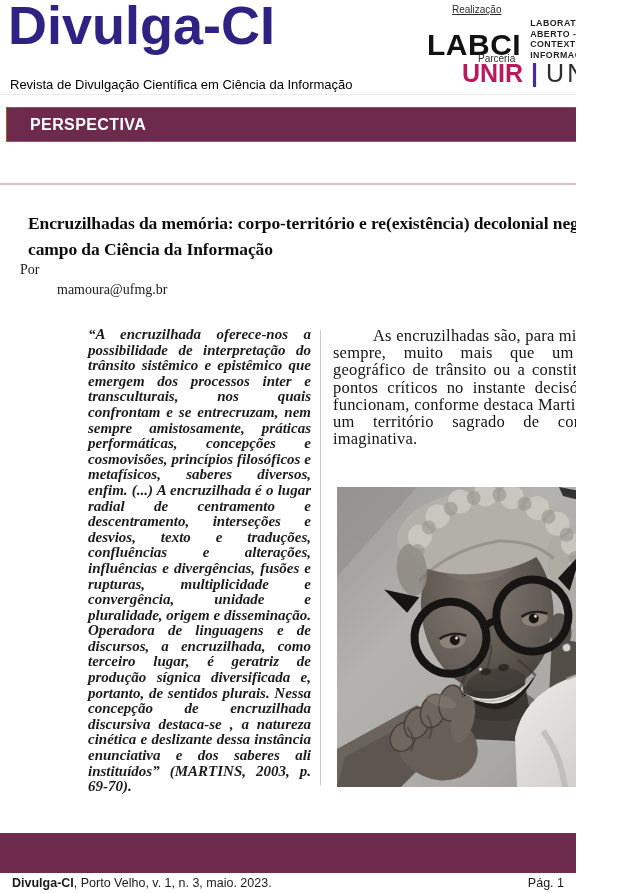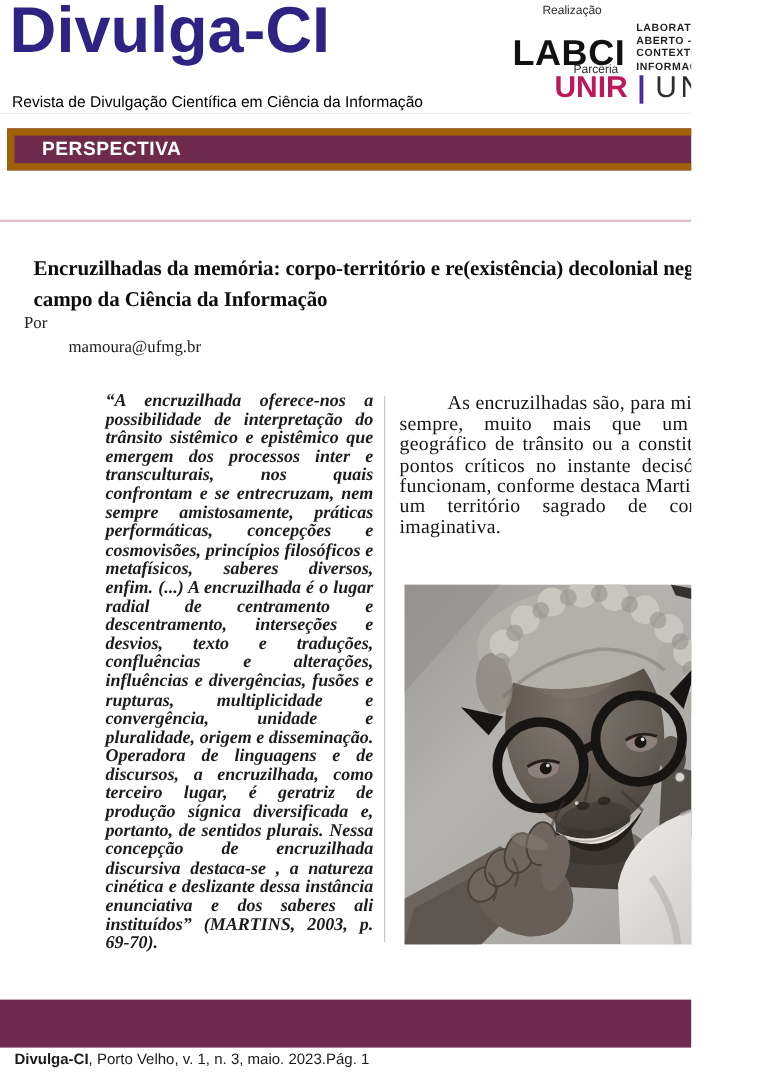--- a/index.html
+++ b/index.html
@@ -7,35 +7,35 @@
     position:relative;width:576px;height:893px;background:#ffffff;overflow:hidden;
     font-family:"Liberation Sans","DejaVu Sans",sans-serif;color:#111;
   }
   
   .logo{
     position:absolute;left:8px;top:-4px;
     font-size:54px;font-weight:800;letter-spacing:0px;line-height:1.1;
     color:#2e2383;
   }
   .subtitle{position:absolute;left:10px;top:77px;font-size:13px;color:#000000;}
-  .realizacao-label{position:absolute;left:452px;top:4px;font-size:10px;color:#2b2b2b;}
+  .realizacao-label{position:absolute;left:452px;top:4px;font-size:10px;color:#2b2b2b;text-decoration:underline;}
   .labci-row{position:absolute;left:427px;top:14px;display:flex;align-items:flex-start;}
   .labci-name{font-size:30px;font-weight:800;letter-spacing:.5px;color:#121212;line-height:1;margin-top:16px;}
   .labci-desc{margin-left:9px;padding-top:4px;font-size:8.8px;line-height:10.5px;
     letter-spacing:.5px;font-weight:600;color:#1f1f1f;}
   .parceria-label{position:absolute;left:478px;top:53px;font-size:10px;color:#2b2b2b;}
   .unir-row{position:absolute;left:462px;top:61px;display:flex;align-items:center;line-height:1;}
   .unir-1{font-size:25px;font-weight:800;color:#be185d;}
   .unir-sep{font-size:25px;font-weight:700;margin:0 8px;color:#4a2d9c;}
   .unir-2{font-size:25px;font-weight:300;letter-spacing:3px;color:#2e2e2e;}
   .header-hairline{position:absolute;left:0;top:94px;width:640px;height:1px;background:#ebebee;}
   
   .banner{
     position:absolute;left:6px;top:107px;width:627px;height:35px;box-sizing:border-box;
-    background:#6e2a4c;border:6px solid #a16207;display:flex;align-items:center;padding-left:23px;
+    background:#6e2a4c;border:1px solid #a16207;display:flex;align-items:center;padding-left:23px;
   }
   .banner-label{color:#ffffff;font-size:16px;font-weight:700;letter-spacing:.4px;}
   .pink-rule{position:absolute;left:0;top:183px;width:640px;height:2px;background:#debfce;}
   .title{
     position:absolute;left:12px;top:194px;width:618px;
     font-family:"Liberation Serif","DejaVu Serif",serif;
     font-size:17.5px;font-weight:700;line-height:26px;color:#0d0d0d;letter-spacing:-.1px;
   }
   .byline-por{position:absolute;left:20px;top:262px;font-family:"Liberation Serif","DejaVu Serif",serif;font-size:14px;color:#222;}
   .author{position:absolute;left:57px;top:261px;font-family:"Liberation Serif","DejaVu Serif",serif;font-size:15px;font-weight:700;color:#0d0d0d;}
@@ -50,21 +50,21 @@
   .paragraph{
     position:absolute;left:333px;top:327px;width:304px;
     font-family:"Liberation Serif","DejaVu Serif",serif;
     font-size:16.5px;line-height:17.2px;letter-spacing:.2px;text-align:justify;
     text-indent:40px;color:#141414;
   }
   .photo{position:absolute;left:337px;top:487px;width:298px;height:300px;}
   .photo svg{display:block;}
   
   .footer-bar{position:absolute;left:0;top:833px;width:640px;height:40px;background:#6f2b4d;}
-  .footer-row{position:absolute;left:12px;right:12px;top:876px;display:flex;font-size:12.5px;color:#1a1a1a;}
+  .footer-row{position:absolute;left:12px;right:12px;top:876px;display:flex;justify-content:space-between;font-size:12.5px;color:#1a1a1a;}
   .footer-left b{font-weight:700;}
 </style>
 </head>
 <body>
 
 <div class="page">
 
   <div class="logo">Divulga-CI</div>
   <div class="subtitle">Revista de Divulgação Científica em Ciência da Informação</div>
 

